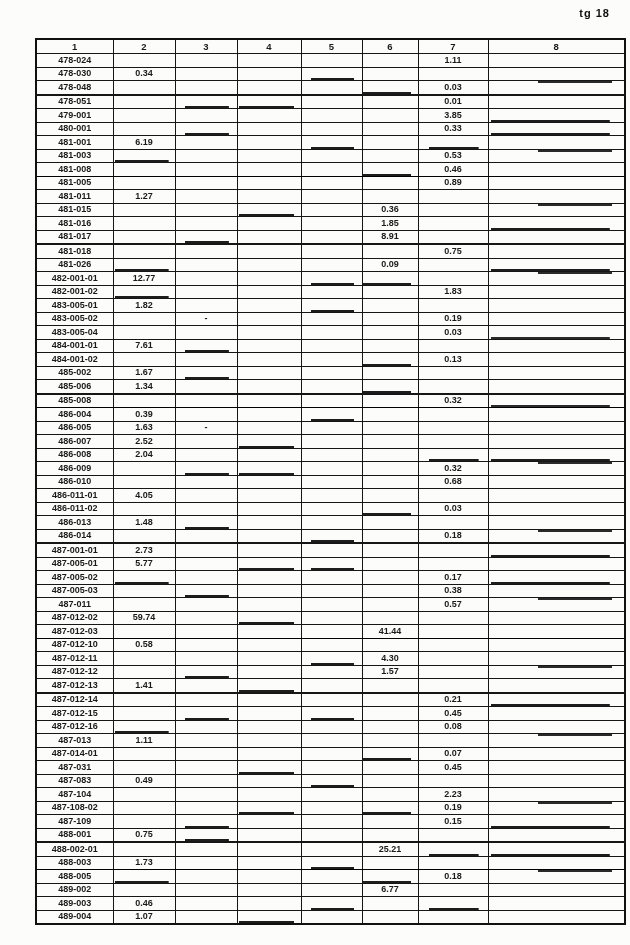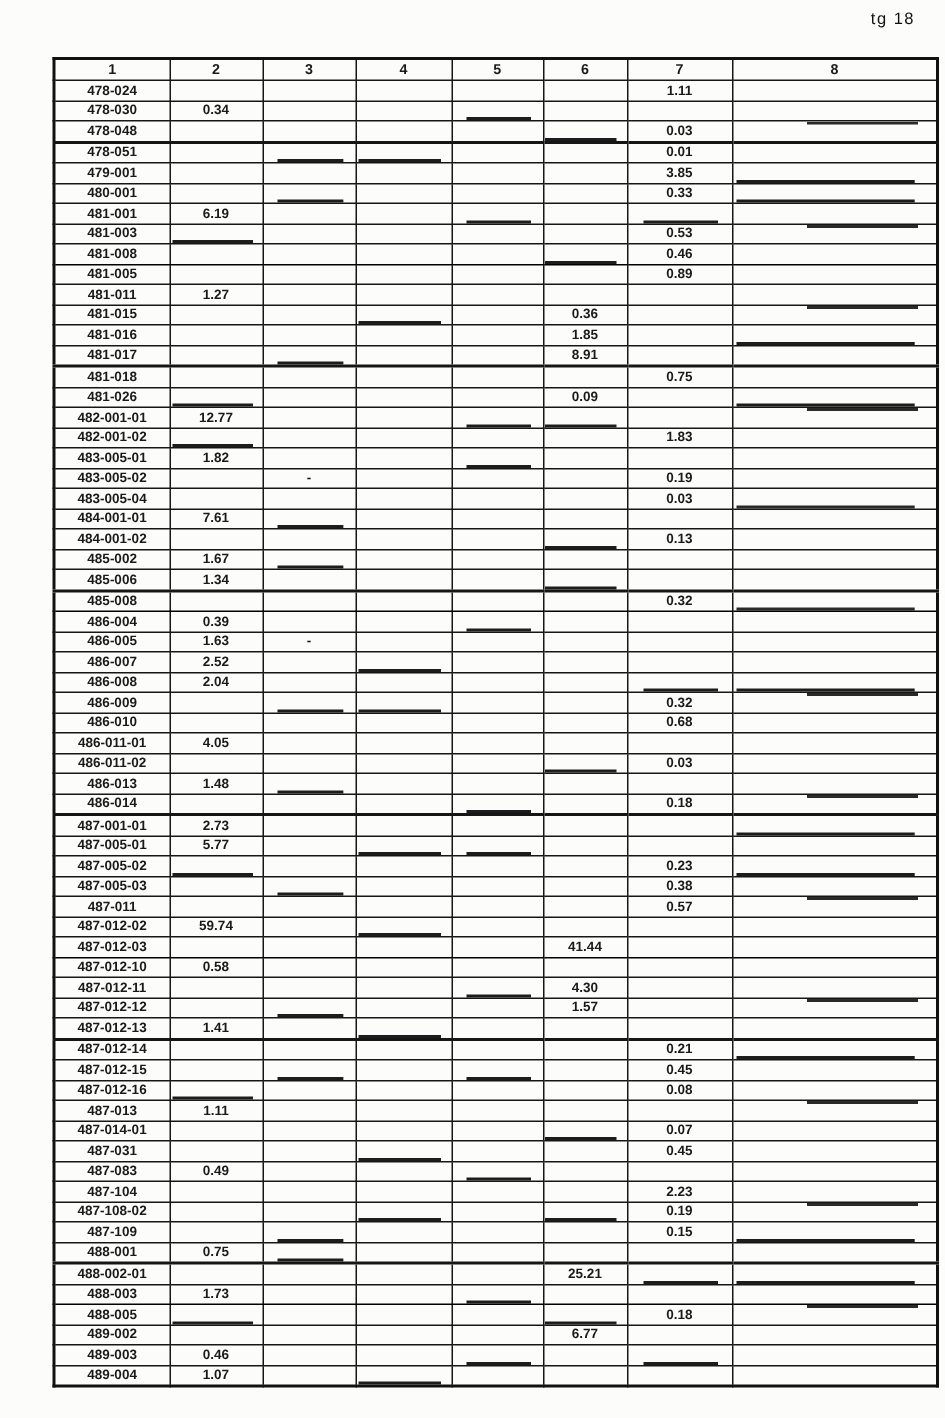--- a/index.html
+++ b/index.html
@@ -8,21 +8,21 @@
     background:#fcfcfa;
     font-family:"Liberation Sans", sans-serif;
     position:relative;
     overflow:hidden;
     color:#1c1c1c;
   }
   .page-label{
     position:absolute;
     top:7px;right:20px;
     font-size:11px;
-    font-weight:normal;
+    font-weight:bold;
     letter-spacing:1px;
     color:#111;
   }
   table.scan{
     position:absolute;
     left:35px;top:38px;
     width:589px;
     border-collapse:collapse;
     table-layout:fixed;
     border:2px solid #111;
@@ -470,21 +470,21 @@
         <td></td>
         <td></td>
       </tr>
       <tr>
         <td>487-005-02</td>
         <td class="smudge"></td>
         <td></td>
         <td></td>
         <td></td>
         <td></td>
-        <td>0.23</td>
+        <td>0.17</td>
         <td class="smudge"></td>
       </tr>
       <tr>
         <td>487-005-03</td>
         <td></td>
         <td class="smudge"></td>
         <td></td>
         <td></td>
         <td></td>
         <td>0.38</td>

